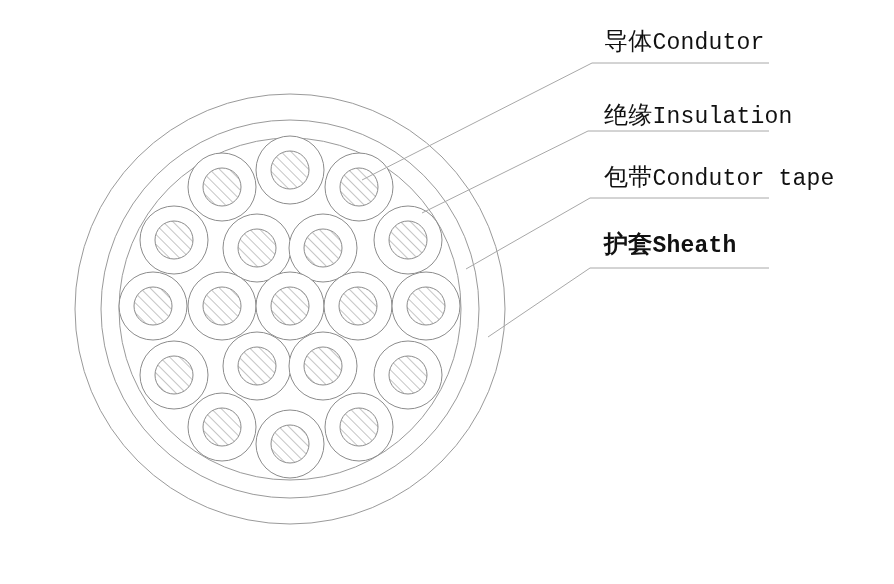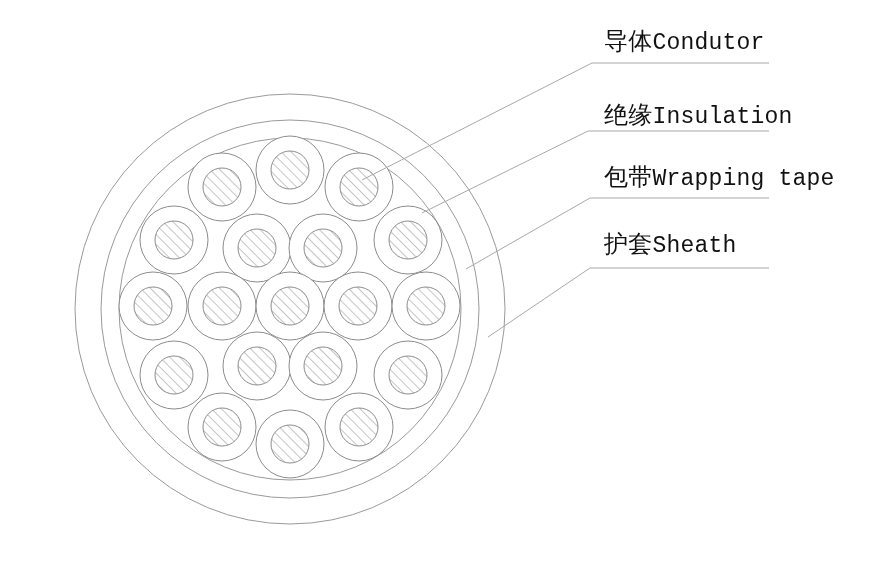--- a/index.html
+++ b/index.html
@@ -120,17 +120,17 @@
     </g>
 </svg>
 
 <div id="label-conductor" class="label" style="left: 604px; top: 27px;">
   <span>导体</span><span class="mono">Condutor</span>
 </div>
 <div id="label-insulation" class="label" style="left: 604px; top: 101px;">
   <span>绝缘</span><span class="mono">Insulation</span>
 </div>
 <div id="label-wrapping-tape" class="label" style="left: 604px; top: 163px;">
-  <span>包带</span><span class="mono">Wrapping tape</span>
+  <span>包带</span><span class="mono">Condutor tape</span>
 </div>
-<div id="label-sheath" class="label" style="left: 604px; top: 230px;">
+<div id="label-sheath" class="label" style="left: 604px; top: 230px; font-weight: bold;">
   <span>护套</span><span class="mono">Sheath</span>
 </div>
 
 </body></html>

